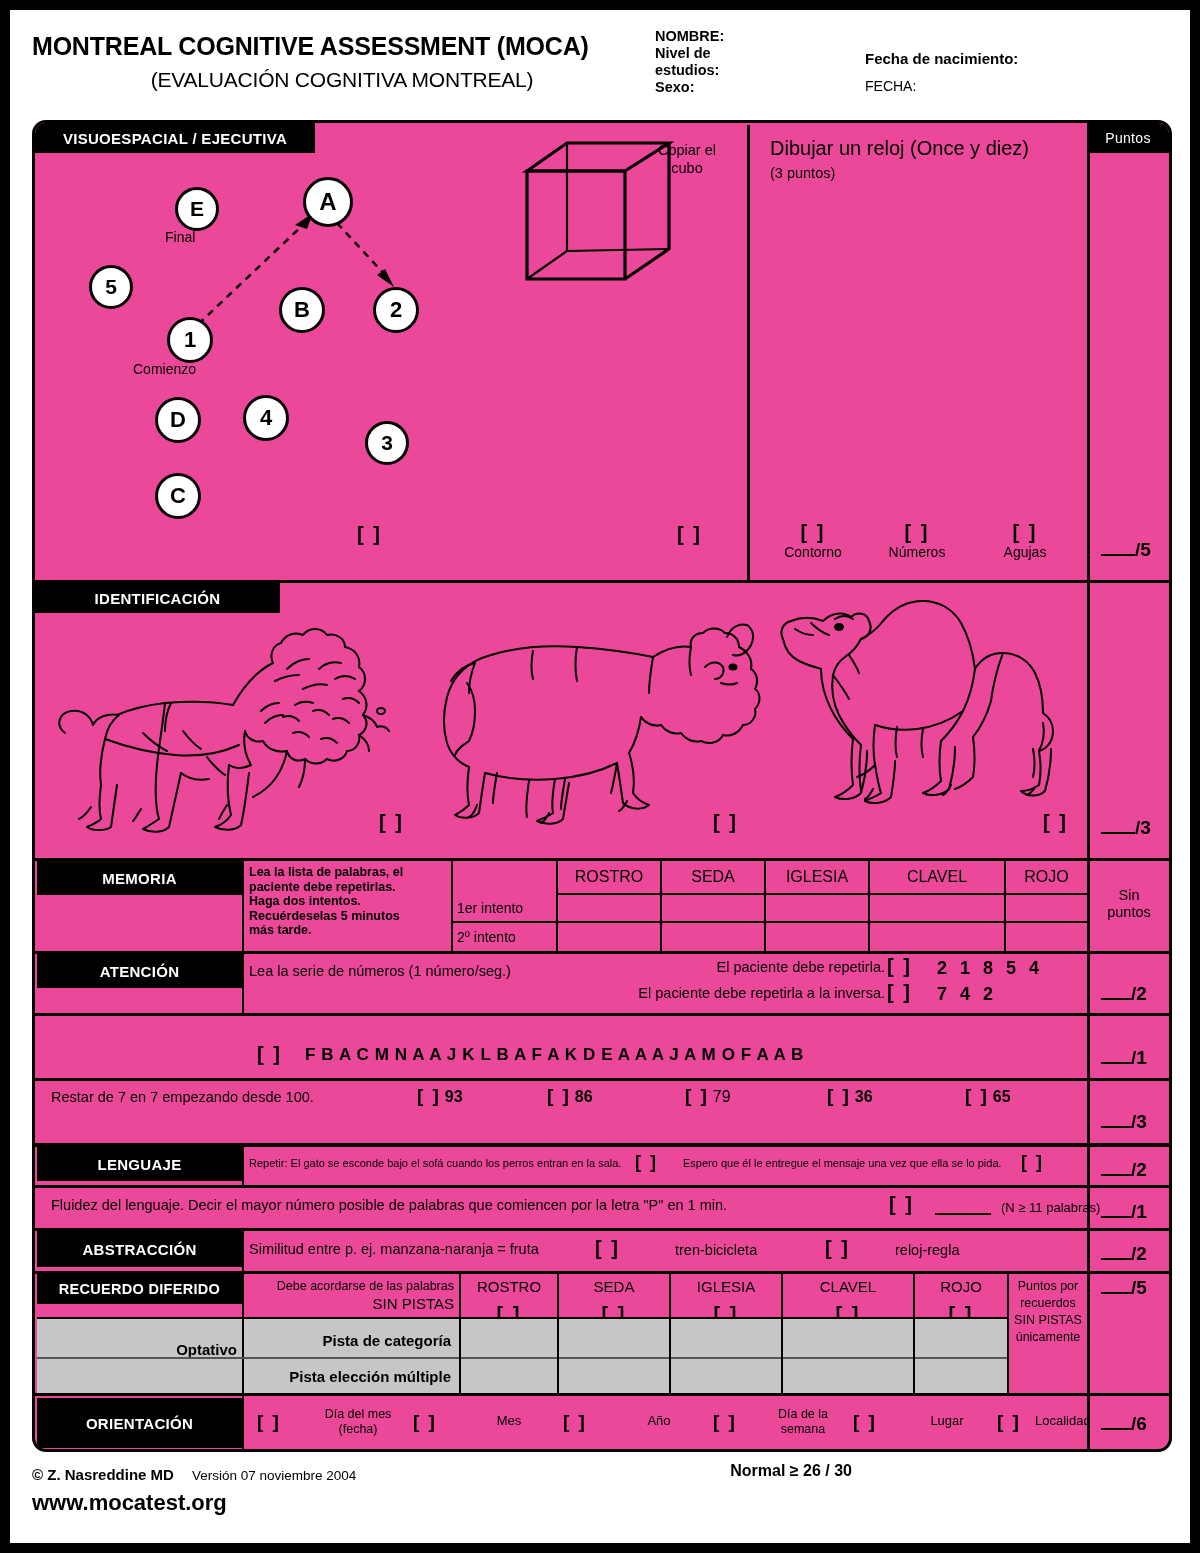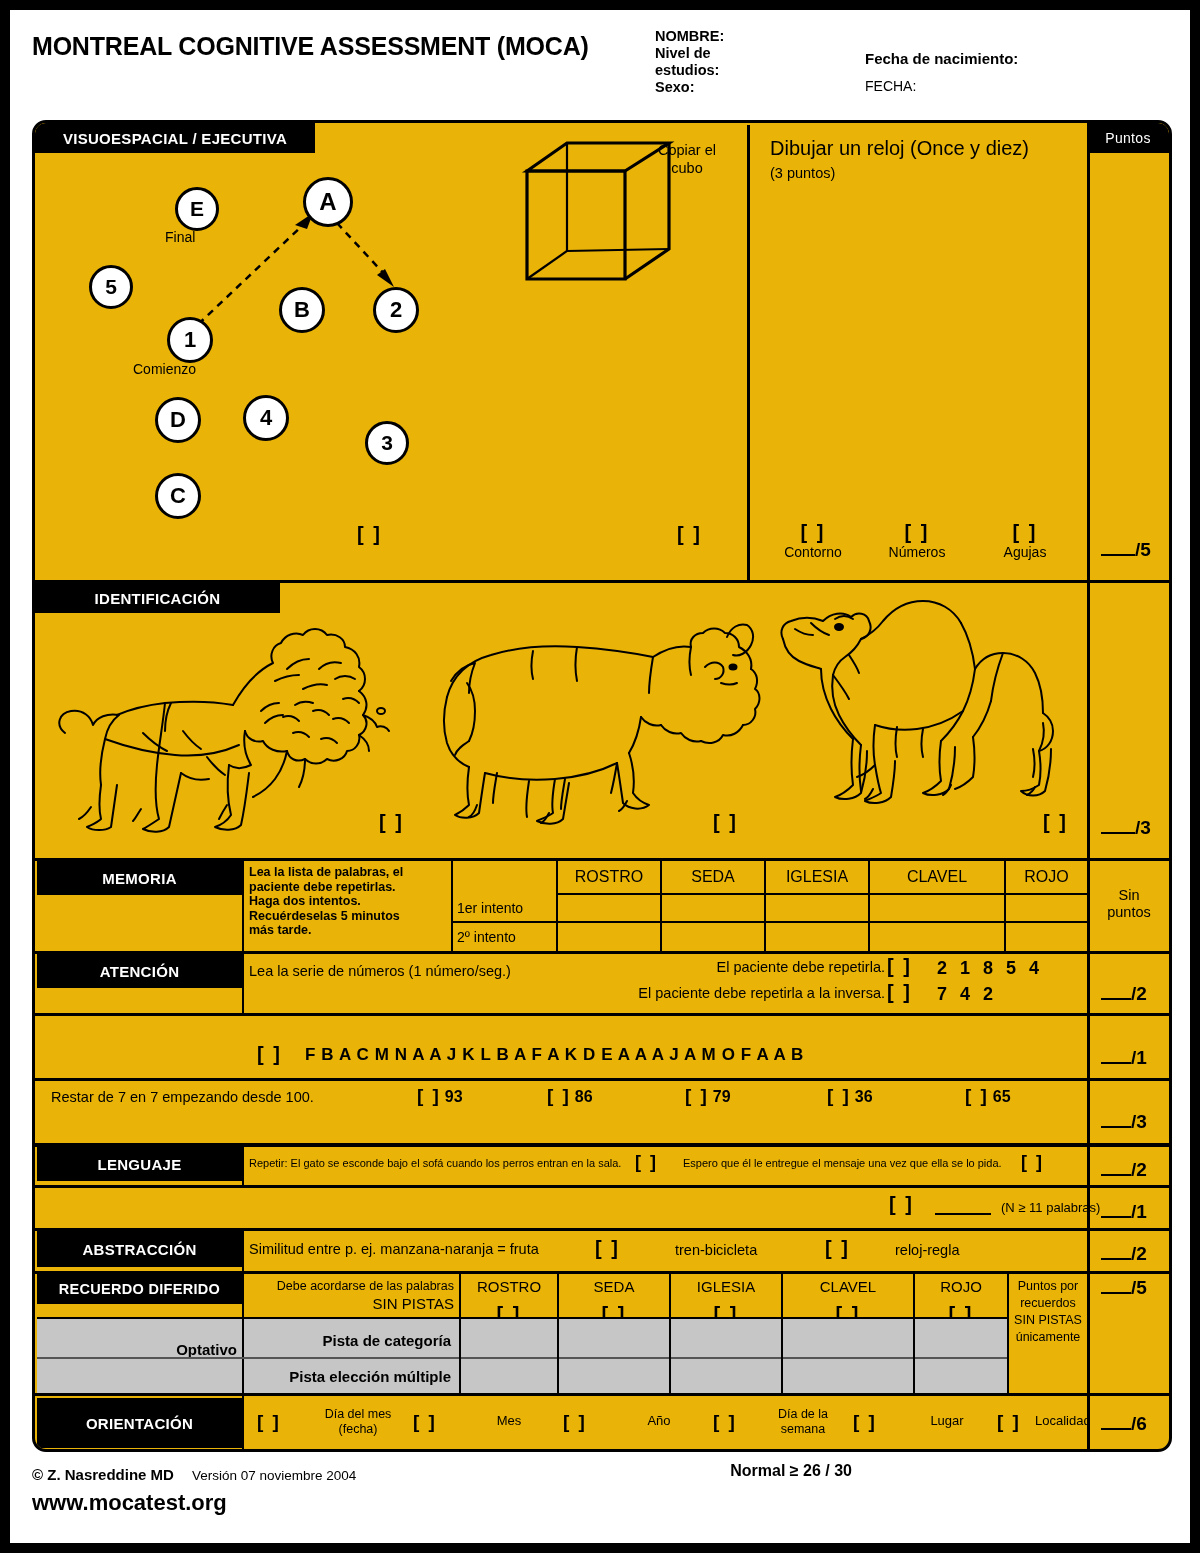--- a/index.html
+++ b/index.html
@@ -26,21 +26,21 @@
     position:absolute;left:645px;top:18px;width:110px;
     font-size:14.5px;font-weight:bold;line-height:17px;color:#000;
   }
   .hdr-fecha{position:absolute;left:855px;top:40px;font-size:15px;font-weight:bold;color:#000;}
   .hdr-fecha2{position:absolute;left:855px;top:68px;font-size:14px;color:#000;}
 
   
   .frame{
     position:absolute;left:22px;top:110px;width:1140px;height:1332px;
     border:3px solid #000;border-radius:14px;box-sizing:border-box;
-    overflow:hidden;background:#eab308;
+    overflow:hidden;background:#ec4899;
   }
   .blk{position:absolute;box-sizing:border-box;}
   .lbl{
     background:#000;color:#fff;font-weight:bold;
     display:flex;align-items:center;justify-content:center;
     letter-spacing:.3px;
   }
   .hr{position:absolute;background:#000;}
   .vr{position:absolute;background:#000;}
   .txt{position:absolute;color:#000;}
@@ -68,20 +68,21 @@
     border:3px solid #000;border-radius:14px;box-sizing:border-box;background:#fff;
   }
 </style>
 </head>
 <body>
 
 <div class="page">
 
   <div class="hdr">
     <div class="hdr-title">MONTREAL COGNITIVE ASSESSMENT (MOCA)</div>
+    <div class="hdr-sub">(EVALUACIÓN COGNITIVA MONTREAL)</div>
     <div class="hdr-nombre">
       <div>NOMBRE:</div>
       <div>Nivel de</div>
       <div>estudios:</div>
       <div>Sexo:</div>
     </div>
     <div class="hdr-fecha">Fecha de nacimiento:</div>
     <div class="hdr-fecha2">FECHA:</div>
   </div>
 
@@ -356,21 +357,21 @@
     <div class="txt" style="left:382px;top:962px;font-size:14px;">
       <span class="brk" style="font-size:19px;">[  ]</span>
       <span style="font-size:16px;font-weight:bold;">93</span>
     </div>
     <div class="txt" style="left:512px;top:962px;font-size:14px;">
       <span class="brk" style="font-size:19px;">[  ]</span>
       <span style="font-size:16px;font-weight:bold;">86</span>
     </div>
     <div class="txt" style="left:650px;top:962px;font-size:14px;">
       <span class="brk" style="font-size:19px;">[  ]</span>
-      <span style="font-size:16px;font-weight:bold;">79</span>
+      <span style="font-size:16px;font-weight:normal;">79</span>
     </div>
     <div class="txt" style="left:792px;top:962px;font-size:14px;">
       <span class="brk" style="font-size:19px;">[  ]</span>
       <span style="font-size:16px;font-weight:bold;">36</span>
     </div>
     <div class="txt" style="left:930px;top:962px;font-size:14px;">
       <span class="brk" style="font-size:19px;">[  ]</span>
       <span style="font-size:16px;font-weight:bold;">65</span>
     </div>
     <div class="vr" style="left:1052px;top:958px;width:3px;height:62px;"></div>
@@ -384,20 +385,21 @@
     <div class="txt" style="left:214px;top:1034px;font-size:11px;">Repetir: El gato se esconde bajo el sofá cuando los perros entran en la sala.</div>
     <div class="txt brk" style="left:600px;top:1029px;font-size:18px;">[   ]</div>
     <div class="txt" style="left:648px;top:1034px;font-size:11px;">Espero que él le entregue el mensaje una vez que ella se lo pida.</div>
     <div class="txt brk" style="left:986px;top:1029px;font-size:18px;">[   ]</div>
     <div class="vr" style="left:1052px;top:1024px;width:3px;height:38px;"></div>
     <div class="txt score" style="left:1066px;top:1036px;">
       <span class="u" style="width:30px;height:11px;"></span><span>/2</span>
     </div>
     <div class="hr" style="left:0px;top:1062px;width:1134px;height:3px;"></div>
 
+    <div class="txt" style="left:16px;top:1074px;font-size:14.5px;">Fluidez del lenguaje. Decir el mayor número posible de palabras que comiencen por la letra "P" en 1 min.</div>
     <div class="txt brk" style="left:854px;top:1070px;font-size:20px;">[   ]</div>
     <div class="u" style="position:absolute;left:900px;top:1090px;width:56px;height:0;"></div>
     <div class="txt" style="left:966px;top:1077px;font-size:13px;">(N ≥ 11 palabras)</div>
     <div class="vr" style="left:1052px;top:1065px;width:3px;height:40px;"></div>
     <div class="txt score" style="left:1066px;top:1078px;">
       <span class="u" style="width:30px;height:11px;"></span><span>/1</span>
     </div>
     <div class="hr" style="left:0px;top:1105px;width:1134px;height:3px;"></div>
 
     <div class="lbl blk" style="left:2px;top:1108px;width:205px;height:36px;font-size:15px;">ABSTRACCIÓN</div>

